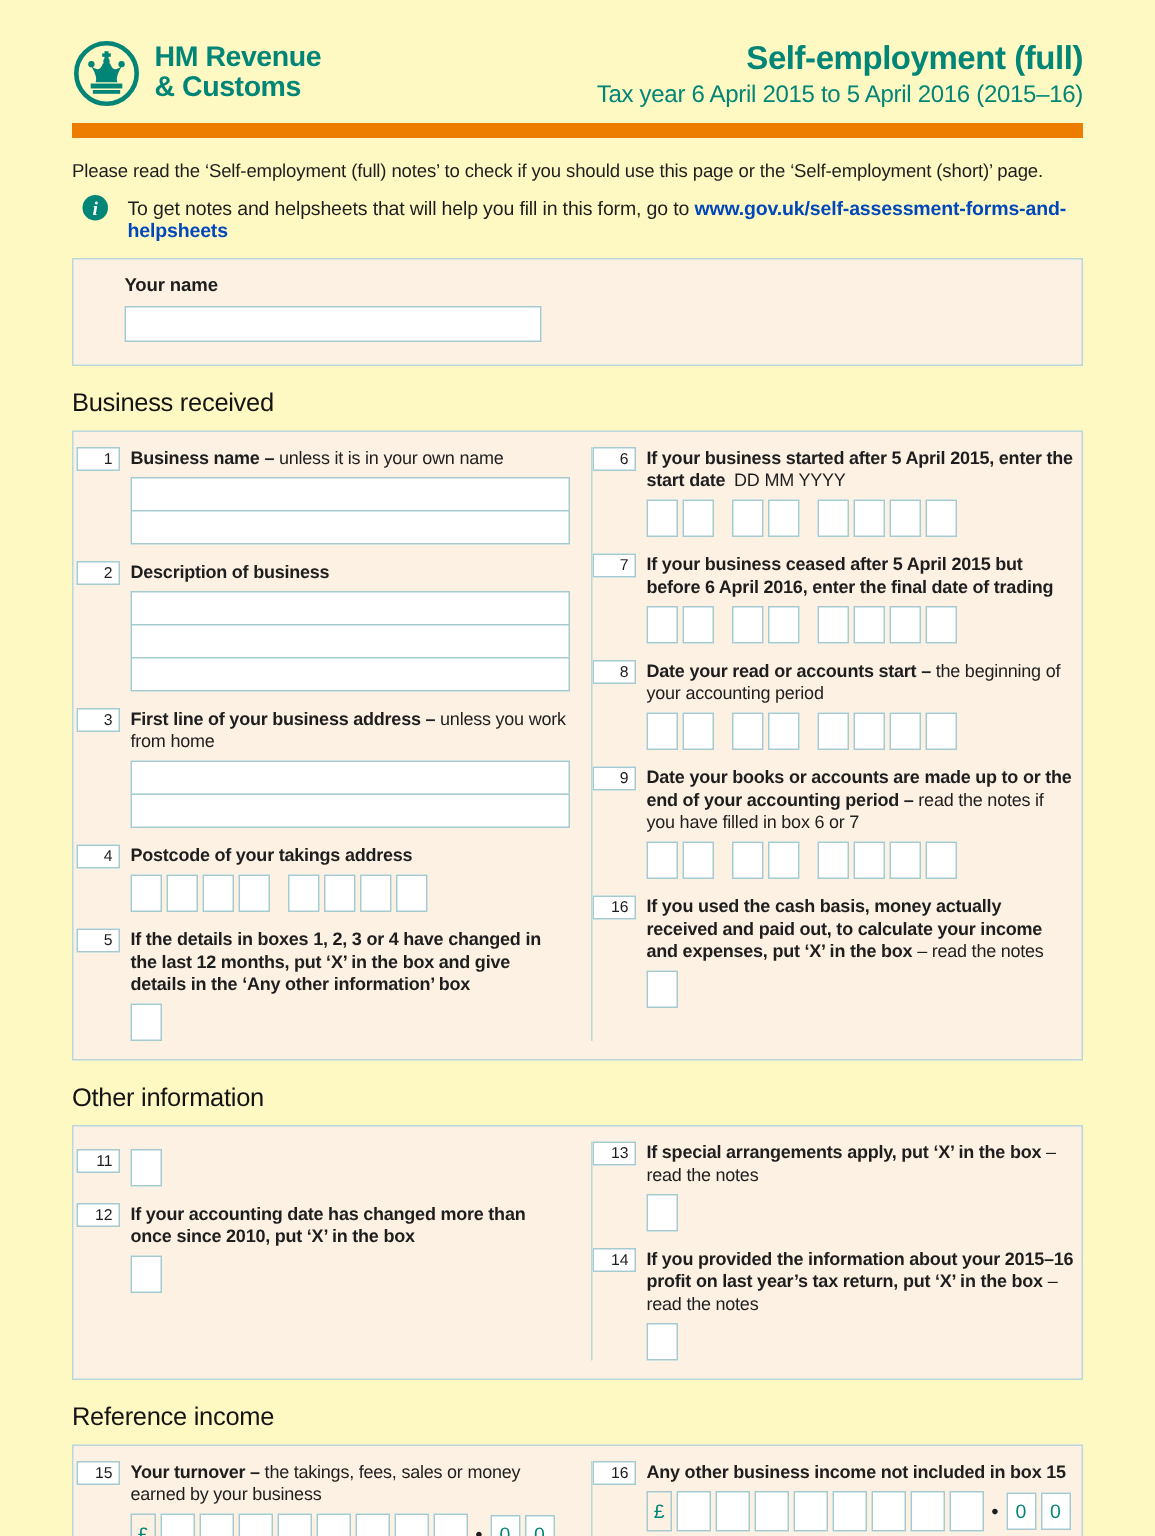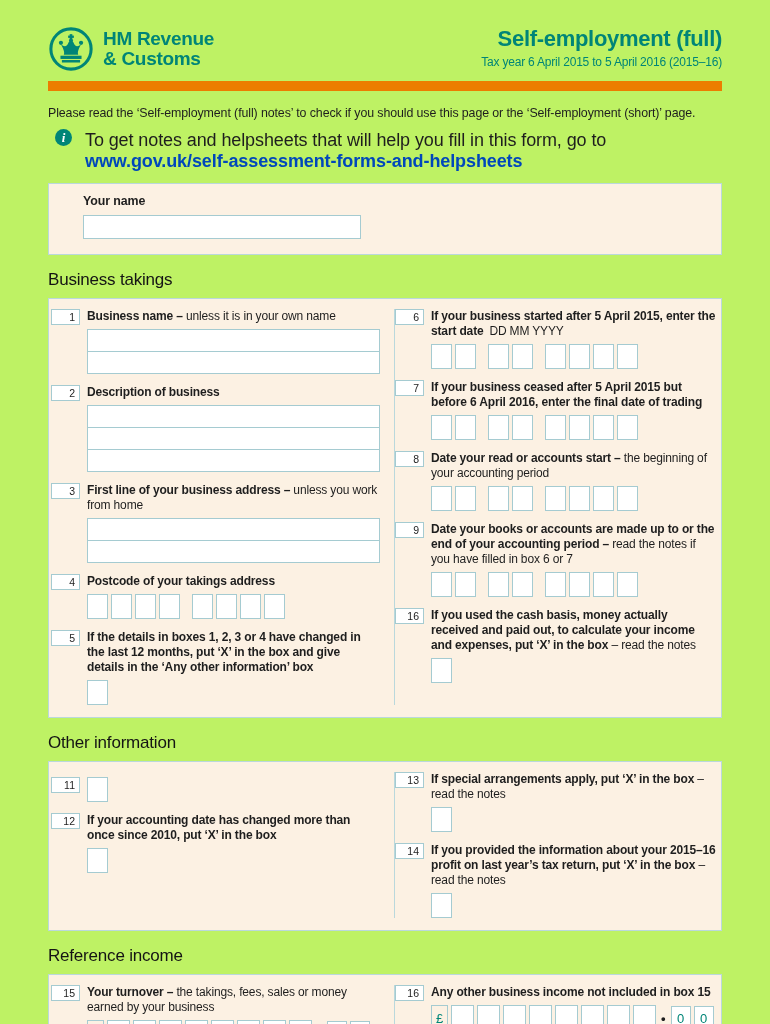--- a/index.html
+++ b/index.html
@@ -6,39 +6,39 @@
     --teal:#008577;
     --orange:#EC7D00;
     --beige:#FCF1E3;
     --cellb:#A5CBD1;
     --secb:#BAD8DC;
     --link:#0047BB;
     --ink:#1E1E1E;
   }
   *{margin:0;padding:0;box-sizing:border-box;}
   body{background:#fff;font-family:"Liberation Sans",sans-serif;color:var(--ink);}
-  .page{width:770px;height:1024px;background:#bef264;padding:26px 48px 0;overflow:hidden;position:relative;}
+  .page{width:770px;height:1024px;background:#fef9c3;padding:26px 48px 0;overflow:hidden;position:relative;}
 
   
   .hdr{display:flex;justify-content:space-between;align-items:flex-start;}
   .brand{display:flex;align-items:center;gap:9px;}
   .crown{width:46px;height:46px;flex:0 0 auto;}
   .brand-name{font-size:19px;line-height:1.04;font-weight:bold;color:var(--teal);letter-spacing:-0.3px;}
   .masthead{text-align:right;}
   .doc-title{font-size:22px;font-weight:bold;color:var(--teal);letter-spacing:-0.3px;}
-  .doc-sub{font-size:12px;color:var(--teal);margin-top:3px;letter-spacing:-0.2px;}
+  .doc-sub{font-size:16px;color:var(--teal);margin-top:3px;letter-spacing:-0.2px;}
   .orange-bar{height:10px;background:var(--orange);margin-top:9px;}
 
   
   .notice{font-size:12.4px;margin-top:15px;letter-spacing:-0.1px;}
   .info-row{display:flex;align-items:flex-start;gap:13px;margin-top:9px;padding-left:7px;}
   .info-icon{width:17px;height:17px;border-radius:50%;background:var(--teal);color:#fff;
     font-family:"Liberation Serif",serif;font-weight:bold;font-style:italic;font-size:13px;
     display:flex;align-items:center;justify-content:center;flex:0 0 auto;}
-  .info-text{font-size:18px;letter-spacing:-0.1px;padding-top:1px;}
+  .info-text{font-size:13px;letter-spacing:-0.1px;padding-top:1px;}
   .info-text a{color:var(--link);font-weight:bold;text-decoration:none;}
 
   
   .idbox{background:var(--beige);border:1px solid var(--secb);margin-top:11px;
     display:flex;padding:10px 16px 15px 34px;}
   .idbox .left{width:343px;}
   .lbl{font-size:12.4px;font-weight:bold;letter-spacing:-0.1px;}
   .name-input{width:278px;height:24px;background:#fff;border:1px solid var(--cellb);margin-top:7px;}
 
   
@@ -111,21 +111,21 @@
     <div class="info-text"><span>To get notes and helpsheets that will help you fill in this form, go to </span><a href="#">www.gov.uk/self-assessment-forms-and-helpsheets</a></div>
   </div>
 
   <div class="idbox">
     <div class="left">
       <div class="lbl">Your name</div>
       <div class="name-input"></div>
     </div>
   </div>
 
-  <h2>Business takings</h2>
+  <h2>Business received</h2>
   <div class="sec">
     <div class="col col-l">
       <div class="item">
         <div class="num">1</div>
         <div class="itext"><span class="b">Business name –</span><span> unless it is in your own name</span></div>
         <div class="linebox first"></div>
         <div class="linebox"></div>
       </div>
       <div class="item">
         <div class="num">2</div>

